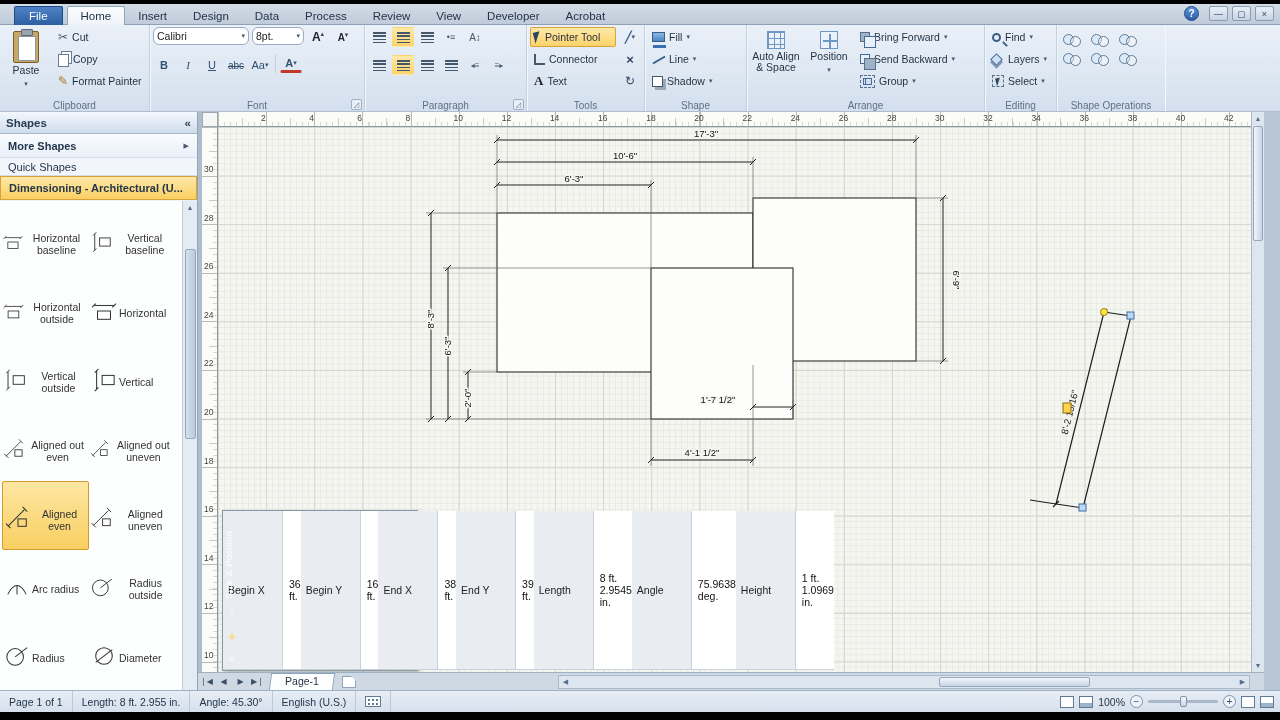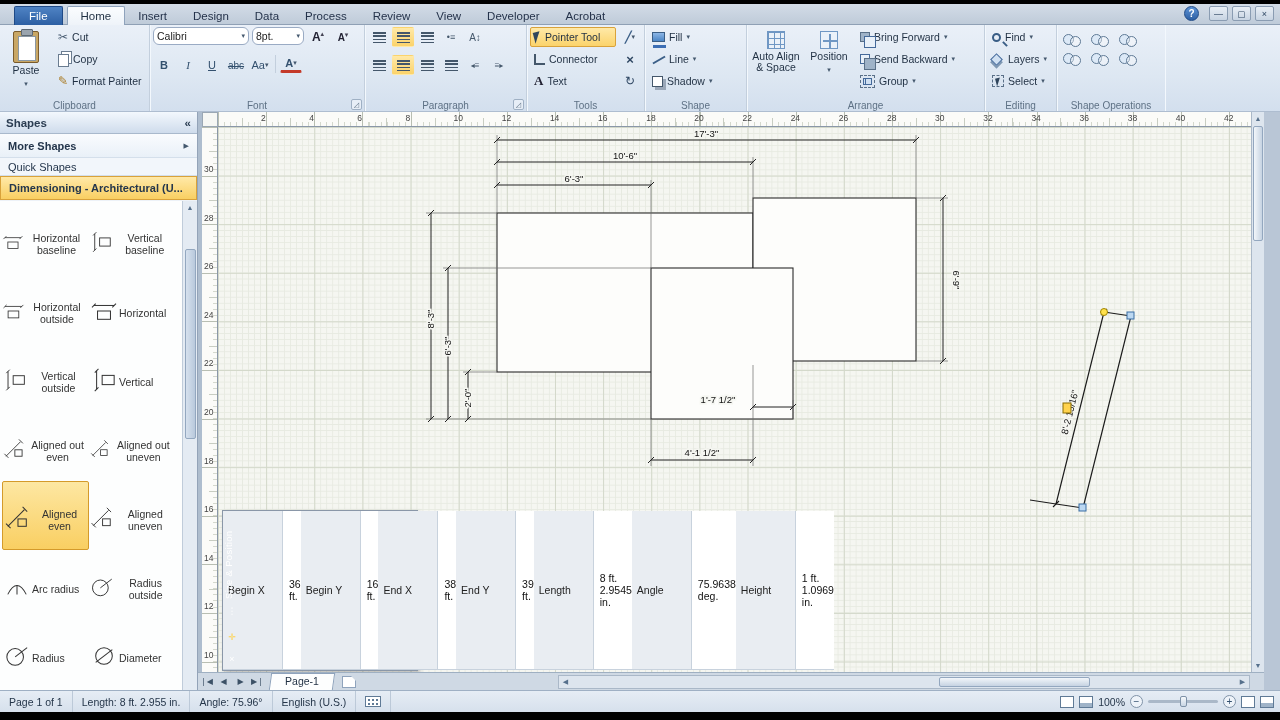--- a/index.html
+++ b/index.html
@@ -781,21 +781,21 @@
         <div class="h-arr" style="left:0">◀</div>
         <div id="h-thumb"></div>
         <div class="h-arr" style="right:0">▶</div>
       </div>
     </div>
   </div>
 
   <div id="statusbar">
     <div class="status-item">Page 1 of 1</div>
     <div class="status-item">Length: 8 ft. 2.955 in.</div>
-    <div class="status-item">Angle: 75.96°</div>
+    <div class="status-item">Angle: 45.30°</div>
     <div class="status-item">English (U.S.)</div>
     <div class="status-item">
         <span class="kbd-ic"></span>
       </div>
     <div id="status-right">
       <span class="view-ic"></span>
       <span class="view-ic alt"></span>
       <span>100%</span>
       <span class="zoom-btn">−</span>
       <span id="zoom-slider">

